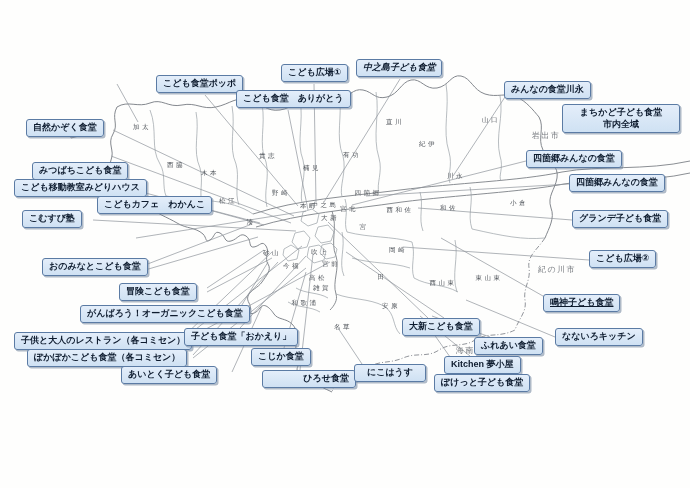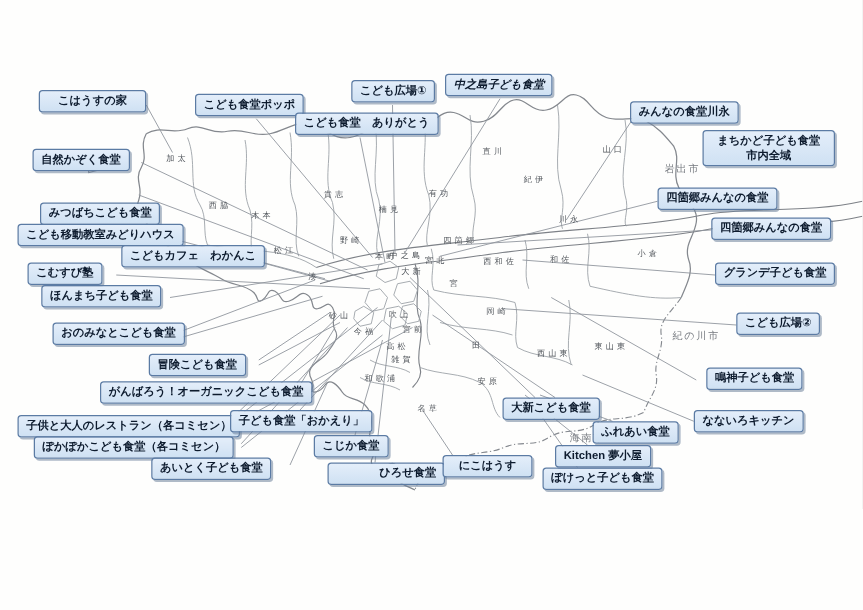--- a/index.html
+++ b/index.html
@@ -193,41 +193,39 @@
       <span class="region" style="left: 318px; top: 278px;">高松</span>
       <span class="region" style="left: 320px; top: 252px;">吹上</span>
       <span class="region" style="left: 309px; top: 206px;">本町</span>
       <span class="region" style="left: 330px; top: 218px;">大新</span>
       <span class="region" style="left: 331px; top: 264px;">宮前</span>
       <span class="muni" style="left: 546px; top: 135px;">岩出市</span>
       <span class="muni" style="left: 557px; top: 269px;">紀の川市</span>
       <span class="muni" style="left: 460px; top: 350px; padding-left: 20px;">海南市</span>
     </div>
   <div class="layer" id="callout-layer">
-      <div class="callout" style="left: 31px; top: 72px; width: 86px;">こはうすの家</div>
       <div class="callout" style="left: 156px; top: 75px;">こども食堂ポッポ</div>
       <div class="callout" style="left: 281px; top: 64px;">こども広場①</div>
       <div class="callout" style="left: 356px; top: 59px; font-style: italic;">中之島子ども食堂</div>
       <div class="callout" style="left: 236px; top: 90px;">こども食堂　ありがとう</div>
       <div class="callout" style="left: 504px; top: 81px;">みんなの食堂川永</div>
-      <div class="callout" style="left: 562px; top: 104px; width: 106px;">まちかど子ども食堂
+      <div class="callout" style="left: 562px; top: 104px; width: 118px;">まちかど子ども食堂
 市内全域</div>
       <div class="callout" style="left: 26px; top: 119px;">自然かぞく食堂</div>
       <div class="callout" style="left: 32px; top: 145px; margin-top: 17px;">みつばちこども食堂</div>
       <div class="callout" style="left: 526px; top: 150px;">四箇郷みんなの食堂</div>
       <div class="callout" style="left: 14px; top: 179px;">こども移動教室みどりハウス</div>
       <div class="callout" style="left: 569px; top: 174px;">四箇郷みんなの食堂</div>
       <div class="callout" style="left: 97px; top: 196px;">こどもカフェ　わかんこ</div>
       <div class="callout" style="left: 22px; top: 210px;">こむすび塾</div>
       <div class="callout" style="left: 572px; top: 210px;">グランデ子ども食堂</div>
-      <div class="callout" style="left: 33px; top: 228px;">ほんまち子ども食堂</div>
       <div class="callout" style="left: 42px; top: 258px;">おのみなとこども食堂</div>
       <div class="callout" style="left: 589px; top: 250px;">こども広場②</div>
       <div class="callout" style="left: 119px; top: 283px;">冒険こども食堂</div>
-      <div class="callout" style="left: 565px; top: 294px;">鳴神子ども食堂</div>
+      <div class="callout" style="left: 543px; top: 294px; text-decoration: underline;">鳴神子ども食堂</div>
       <div class="callout" style="left: 80px; top: 305px;">がんばろう！オーガニックこども食堂</div>
       <div class="callout" style="left: 555px; top: 328px;">なないろキッチン</div>
       <div class="callout" style="left: 14px; top: 332px;">子供と大人のレストラン（各コミセン）</div>
       <div class="callout" style="left: 184px; top: 328px;">子ども食堂「おかえり」</div>
       <div class="callout" style="left: 402px; top: 318px;">大新こども食堂</div>
       <div class="callout" style="left: 27px; top: 349px;">ぽかぽかこども食堂（各コミセン）</div>
       <div class="callout" style="left: 251px; top: 348px;">こじか食堂</div>
       <div class="callout" style="left: 474px; top: 337px;">ふれあい食堂</div>
       <div class="callout" style="left: 121px; top: 366px;">あいとく子ども食堂</div>
       <div class="callout" style="left: 262px; top: 370px; width: 94px; text-align: right;">ひろせ食堂</div>

